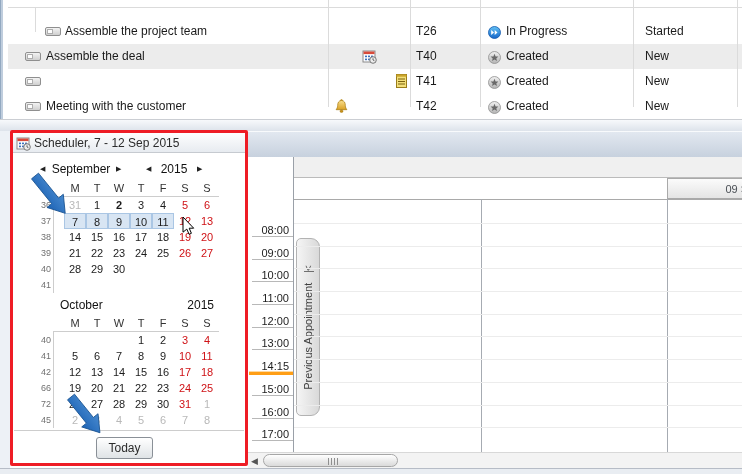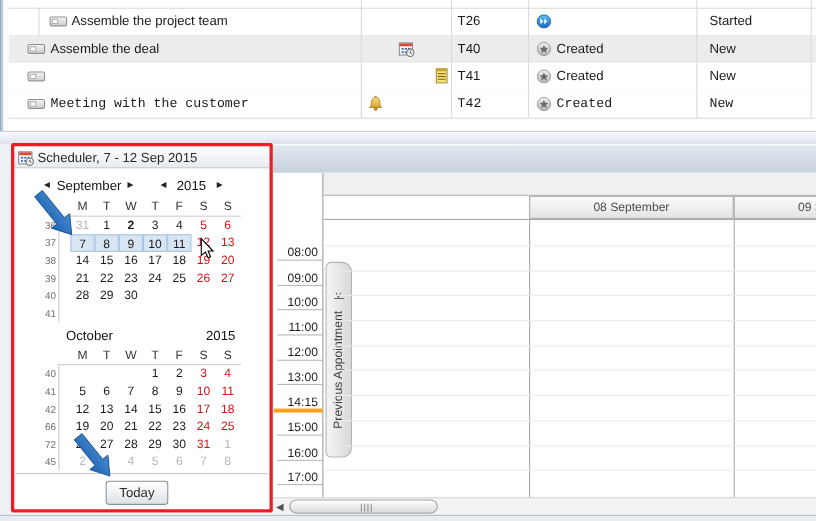--- a/index.html
+++ b/index.html
@@ -2,21 +2,21 @@
 <html><head>
 <meta charset="utf-8">
 <style>
   html,body{margin:0;padding:0;background:#fff;}
   #root{position:relative;width:742px;height:474px;overflow:hidden;
     font-family:"Liberation Sans","DejaVu Sans",sans-serif;background:#fff;
     -webkit-font-smoothing:antialiased;}
 
   
   #tasklist{position:absolute;left:8px;top:0;width:734px;height:107px;}
-  .trow{position:absolute;left:0;width:734px;height:25px;border-bottom:1px solid #dbdbdb;background:#fff;}
+  .trow{position:absolute;left:0;width:734px;height:25px;border-bottom:1px solid #dbdbdb;background:#fff;margin-top:12px;}
   .trow.sel{background:#ececec;}
   .trow .ttl{position:absolute;top:0;height:25px;line-height:25px;font-size:12px;color:#1a1a1a;white-space:nowrap;}
   .trow .tid{position:absolute;left:408px;top:0;height:25px;line-height:25px;font-size:12px;color:#1a1a1a;}
   .trow .tstate{position:absolute;left:637px;top:0;height:25px;line-height:25px;font-size:12px;color:#1a1a1a;}
   .trow .tstatus{position:absolute;left:498px;top:0;height:25px;line-height:25px;font-size:12px;color:#1a1a1a;}
   .trow .sicon{position:absolute;left:480px;top:6px;width:13px;height:13px;}
   .flagicon{position:absolute;top:5px;}
   .tree-btn{position:absolute;top:8px;width:16px;height:9px;border:1px solid #8f8f8f;border-radius:2px;
     background:linear-gradient(#f3f3f3,#cfcfcf);box-sizing:border-box;}
   .tree-btn i{position:absolute;left:1px;top:1px;width:6px;height:5px;background:#fdfdfd;border:1px solid #aeaeae;box-sizing:border-box;display:block;}
@@ -102,20 +102,21 @@
             <defs>
               <linearGradient id="ip1" x1="0" y1="0" x2="0" y2="1">
                 <stop offset="0" stop-color="#63c2f5"></stop>
                 <stop offset="1" stop-color="#1565c8"></stop>
               </linearGradient>
             </defs>
             <circle cx="6.5" cy="6.5" r="6" fill="url(#ip1)" stroke="#0f56ab" stroke-width="0.8"></circle>
             <path d="M3.2 3.9 L6 6.5 L3.2 9.1 Z" fill="#fff"></path>
             <path d="M6.7 3.9 L9.5 6.5 L6.7 9.1 Z" fill="#fff"></path>
           </svg></span>
+        <span class="tstatus">In Progress</span>
         <span class="tstate">Started</span>
       </div>
       <div class="trow sel" style="top: 32px;">
         <div class="tree-btn" style="left: 17px;">
           <i></i>
         </div>
         <span class="ttl" style="left: 38px;">Assemble the deal</span>
         <span class="flagicon" style="left: 354px;"><svg width="15" height="15" viewBox="0 0 15 15">
             <rect x="1" y="2" width="12" height="11" fill="#fdfdfd" stroke="#8a8a8a"></rect>
             <rect x="1.5" y="2.5" width="11" height="2.6" fill="#d84a3a"></rect>
@@ -163,21 +164,21 @@
                 <stop offset="0" stop-color="#f2f2f2"></stop>
                 <stop offset="1" stop-color="#b3b3b3"></stop>
               </linearGradient>
             </defs>
             <circle cx="6.5" cy="6.5" r="6" fill="url(#cs1)" stroke="#8f8f8f" stroke-width="0.8"></circle>
             <path d="M6.5 2.8 L7.6 5.4 L10.4 5.6 L8.3 7.4 L9 10.1 L6.5 8.6 L4 10.1 L4.7 7.4 L2.6 5.6 L5.4 5.4 Z" fill="#6a6a6a"></path>
           </svg></span>
         <span class="tstatus">Created</span>
         <span class="tstate">New</span>
       </div>
-      <div class="trow" style="top: 82px; font-family: Liberation Mono, monospace;">
+      <div class="trow" style="top: 82px;">
         <div class="tree-btn" style="left: 17px;">
           <i></i>
         </div>
         <span class="ttl" style="left: 38px;">Meeting with the customer</span>
         <span class="flagicon" style="left: 327px;"><svg width="13" height="15" viewBox="0 0 13 15">
             <defs>
               <linearGradient id="bg1" x1="0" y1="0" x2="0" y2="1">
                 <stop offset="0" stop-color="#fadf8e"></stop>
                 <stop offset="1" stop-color="#d9a023"></stop>
               </linearGradient>
@@ -225,21 +226,20 @@
     </div>
     <div id="hscroll">
       <div id="harrow">◀</div>
       <div id="hthumb">
         <div class="grip" style="left:64px"></div>
         <div class="grip" style="left:67px"></div>
         <div class="grip" style="left:70px"></div>
         <div class="grip" style="left:73px"></div>
       </div>
     </div>
-      <div class="dayhdr" style="left: 233px; width: 186px;">08 September</div>
       <div class="dayhdr" style="left: 419px; width: 186px;">09 September</div>
       <div class="dayvline" style="left: 233px;"></div>
       <div class="dayvline" style="left: 419px;"></div>
       <div class="hourline" style="top: 92px;"></div>
       <div class="hourline" style="top: 115px;"></div>
       <div class="hourline" style="top: 137px;"></div>
       <div class="hourline" style="top: 160px;"></div>
       <div class="hourline" style="top: 183px;"></div>
       <div class="hourline" style="top: 205px;"></div>
       <div class="hourline" style="top: 228px;"></div>

